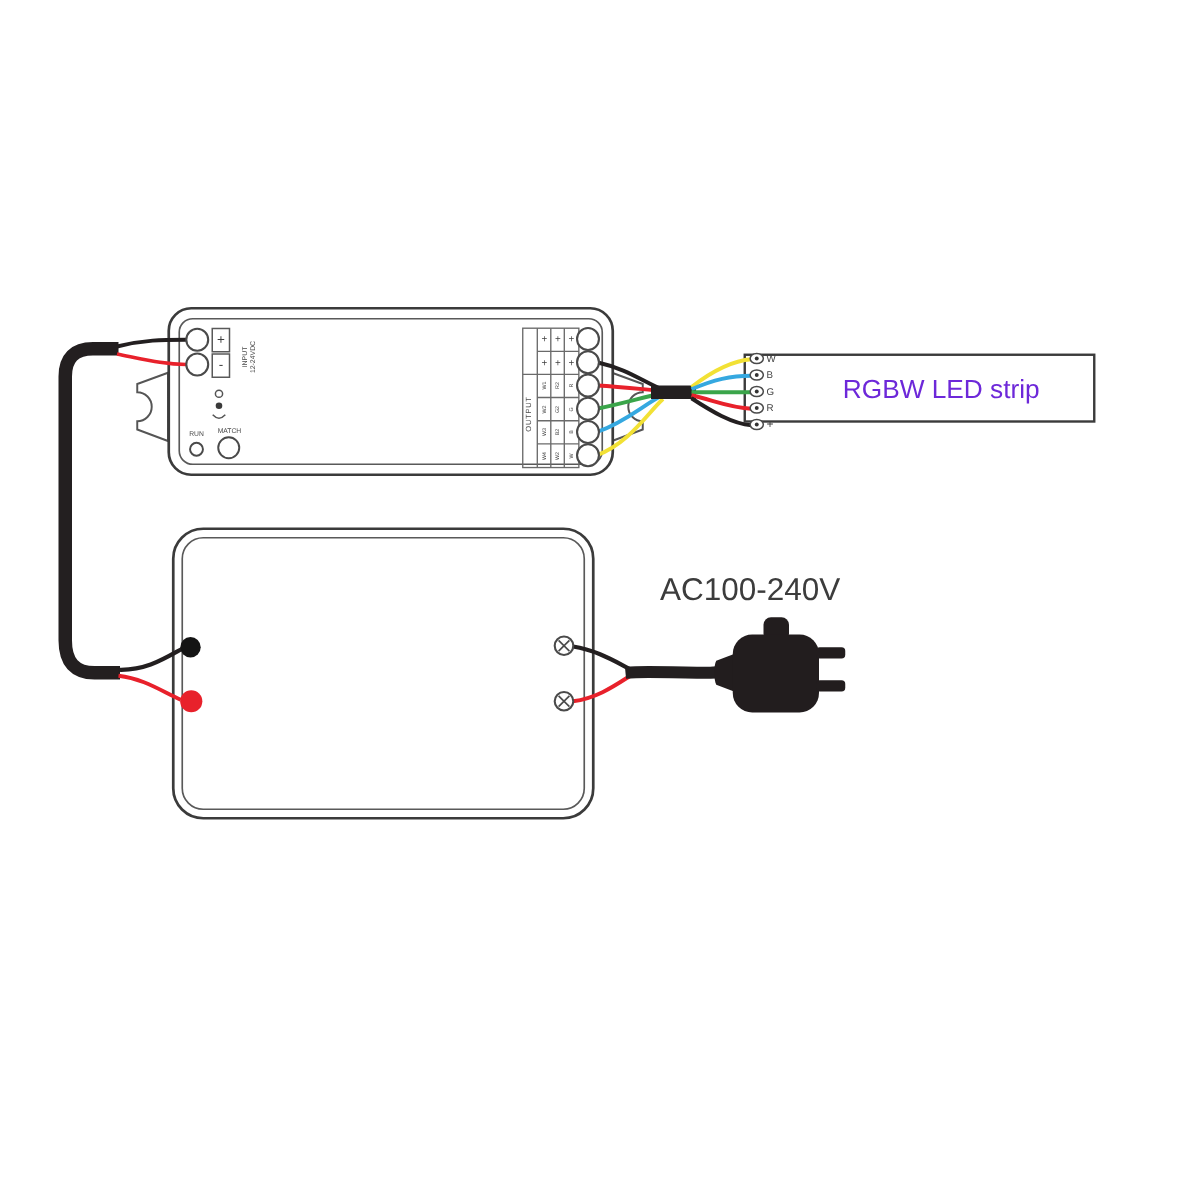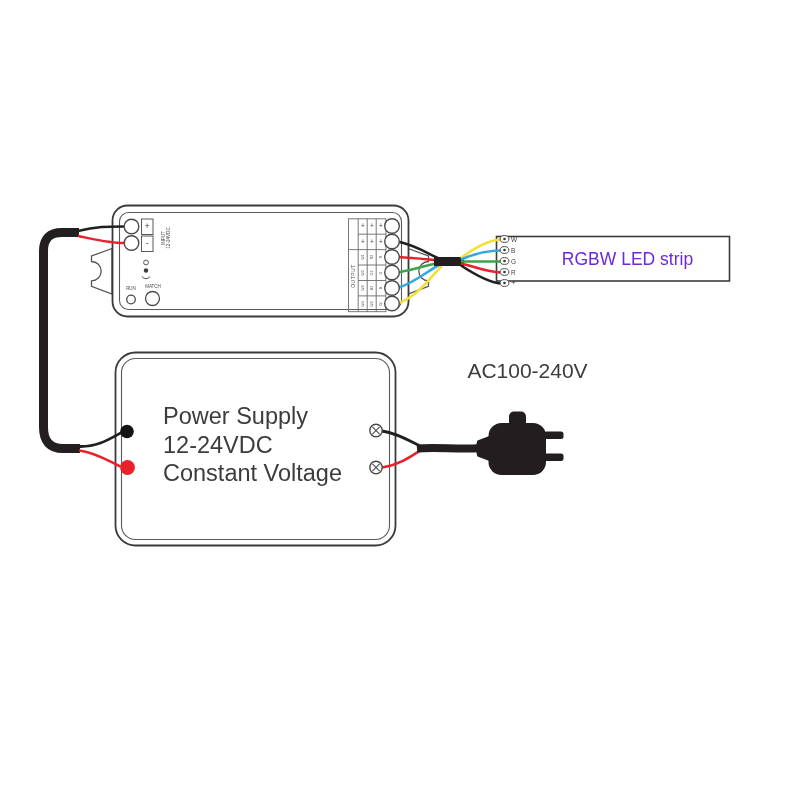--- a/index.html
+++ b/index.html
@@ -162,21 +162,16 @@
   <div class="glab" style="left:365.5px;top:296.5px;">W</div>
 
   <div class="padlab" style="left:511px;top:234.5px;">W</div>
   <div class="padlab" style="left:511px;top:245.5px;">B</div>
   <div class="padlab" style="left:511px;top:256.5px;">G</div>
   <div class="padlab" style="left:511px;top:267.5px;">R</div>
   <div class="padlab" style="left:511px;top:277.5px;font-size:8px;">+</div>
 
   <div class="txt" style="left:525px;top:249px;width:205px;text-align:center;font-size:17.5px;color:#6d28d9;">RGBW LED strip</div>
 
-  <div class="txt" style="left:163px;top:402px;font-size:23.5px;line-height:28.6px;color:#3c3c3c;">
-    <span class="psline">Power Supply</span>
-    <span class="psline">12-24VDC</span>
-    <span class="psline">Constant Voltage</span>
-  </div>
 
-  <div class="txt" style="left:440px;top:359px;width:175px;text-align:center;font-size:21px;color:#3c3c3c;">AC100-240V</div>
+  <div class="txt" style="left:440px;top:382px;width:175px;text-align:left;font-size:21px;color:#3c3c3c;">AC100-240V</div>
 
 </div>
 
 </body></html>

